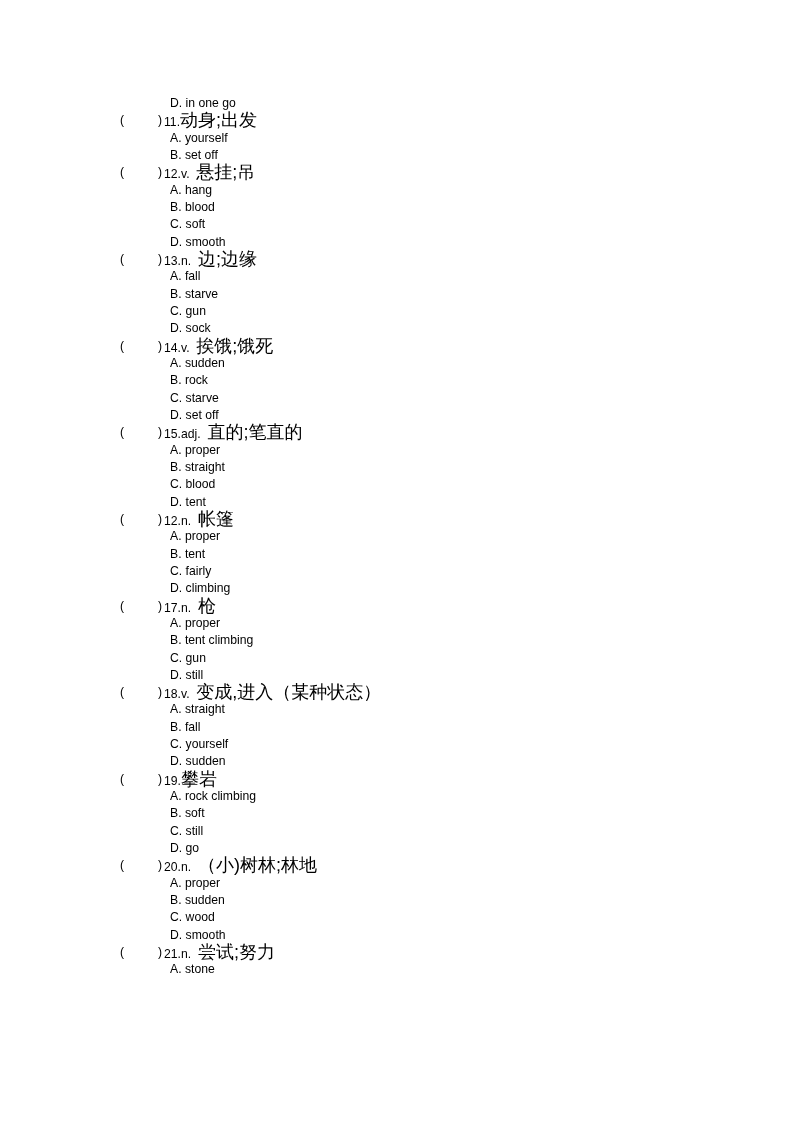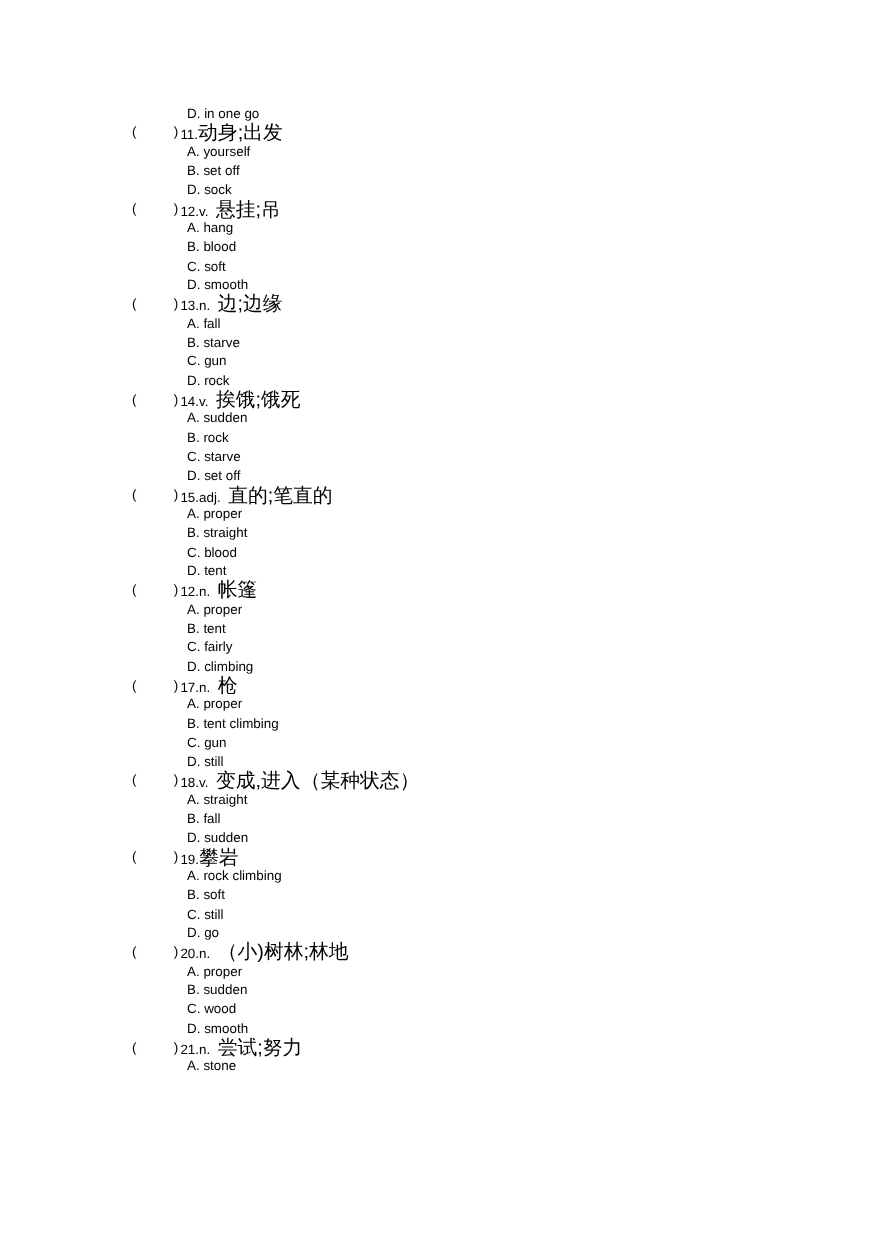--- a/index.html
+++ b/index.html
@@ -85,31 +85,30 @@
 </head>
 <body>
 
 <div id="page">
   <div id="content">
     <div class="line option">D. in one go</div>
     <div id="questions">
         <div class="line question"><span class="q-paren-open">(</span><span class="q-paren-close">)</span><span class="q-body"><span class="q-num">11.</span><span class="q-cn">动身;出发</span></span></div>
         <div class="line option">A. yourself</div>
         <div class="line option">B. set off</div>
-        <div class="line option">D. sock</div>
         <div class="line question"><span class="q-paren-open">(</span><span class="q-paren-close">)</span><span class="q-body"><span class="q-num">12.</span><span class="q-pos">v.</span>&nbsp;&nbsp;<span class="q-cn">悬挂;吊</span></span></div>
         <div class="line option">A. hang</div>
         <div class="line option">B. blood</div>
         <div class="line option">C. soft</div>
         <div class="line option">D. smooth</div>
         <div class="line question"><span class="q-paren-open">(</span><span class="q-paren-close">)</span><span class="q-body"><span class="q-num">13.</span><span class="q-pos">n.</span>&nbsp;&nbsp;<span class="q-cn">边;边缘</span></span></div>
         <div class="line option">A. fall</div>
         <div class="line option">B. starve</div>
         <div class="line option">C. gun</div>
-        <div class="line option">D. rock</div>
+        <div class="line option">D. sock</div>
         <div class="line question"><span class="q-paren-open">(</span><span class="q-paren-close">)</span><span class="q-body"><span class="q-num">14.</span><span class="q-pos">v.</span>&nbsp;&nbsp;<span class="q-cn">挨饿;饿死</span></span></div>
         <div class="line option">A. sudden</div>
         <div class="line option">B. rock</div>
         <div class="line option">C. starve</div>
         <div class="line option">D. set off</div>
         <div class="line question"><span class="q-paren-open">(</span><span class="q-paren-close">)</span><span class="q-body"><span class="q-num">15.</span><span class="q-pos">adj.</span>&nbsp;&nbsp;<span class="q-cn">直的;笔直的</span></span></div>
         <div class="line option">A. proper</div>
         <div class="line option">B. straight</div>
         <div class="line option">C. blood</div>
         <div class="line option">D. tent</div>
@@ -119,20 +118,21 @@
         <div class="line option">C. fairly</div>
         <div class="line option">D. climbing</div>
         <div class="line question"><span class="q-paren-open">(</span><span class="q-paren-close">)</span><span class="q-body"><span class="q-num">17.</span><span class="q-pos">n.</span>&nbsp;&nbsp;<span class="q-cn">枪</span></span></div>
         <div class="line option">A. proper</div>
         <div class="line option">B. tent climbing</div>
         <div class="line option">C. gun</div>
         <div class="line option">D. still</div>
         <div class="line question"><span class="q-paren-open">(</span><span class="q-paren-close">)</span><span class="q-body"><span class="q-num">18.</span><span class="q-pos">v.</span>&nbsp;&nbsp;<span class="q-cn">变成,进入（某种状态）</span></span></div>
         <div class="line option">A. straight</div>
         <div class="line option">B. fall</div>
+        <div class="line option">C. yourself</div>
         <div class="line option">D. sudden</div>
         <div class="line question"><span class="q-paren-open">(</span><span class="q-paren-close">)</span><span class="q-body"><span class="q-num">19.</span><span class="q-cn">攀岩</span></span></div>
         <div class="line option">A. rock climbing</div>
         <div class="line option">B. soft</div>
         <div class="line option">C. still</div>
         <div class="line option">D. go</div>
         <div class="line question"><span class="q-paren-open">(</span><span class="q-paren-close">)</span><span class="q-body"><span class="q-num">20.</span><span class="q-pos">n.</span>&nbsp;&nbsp;<span class="q-cn">（小)树林;林地</span></span></div>
         <div class="line option">A. proper</div>
         <div class="line option">B. sudden</div>
         <div class="line option">C. wood</div>

